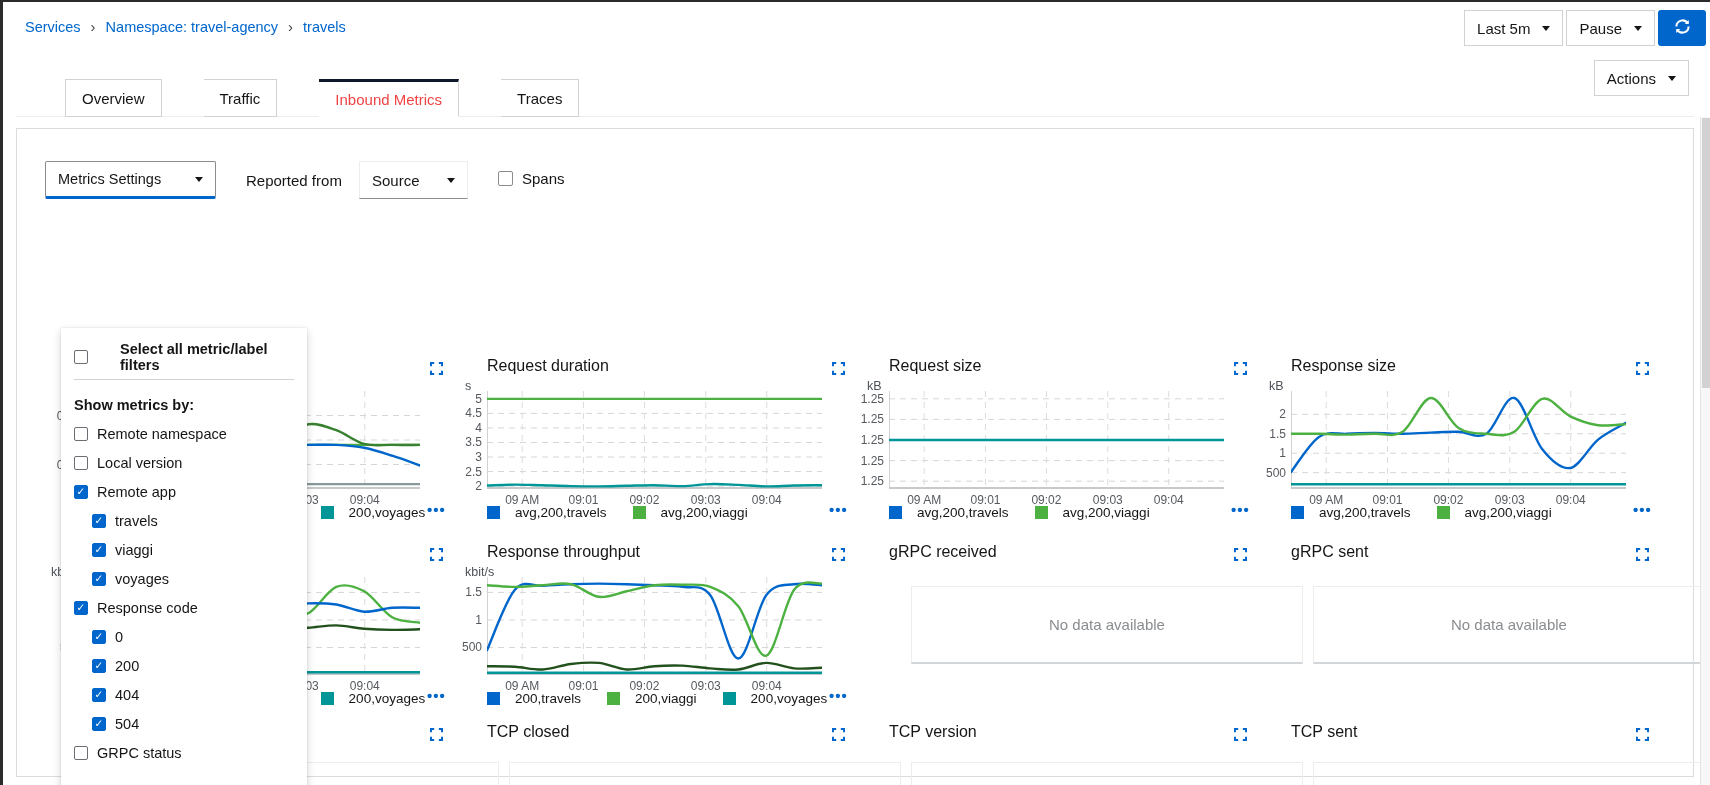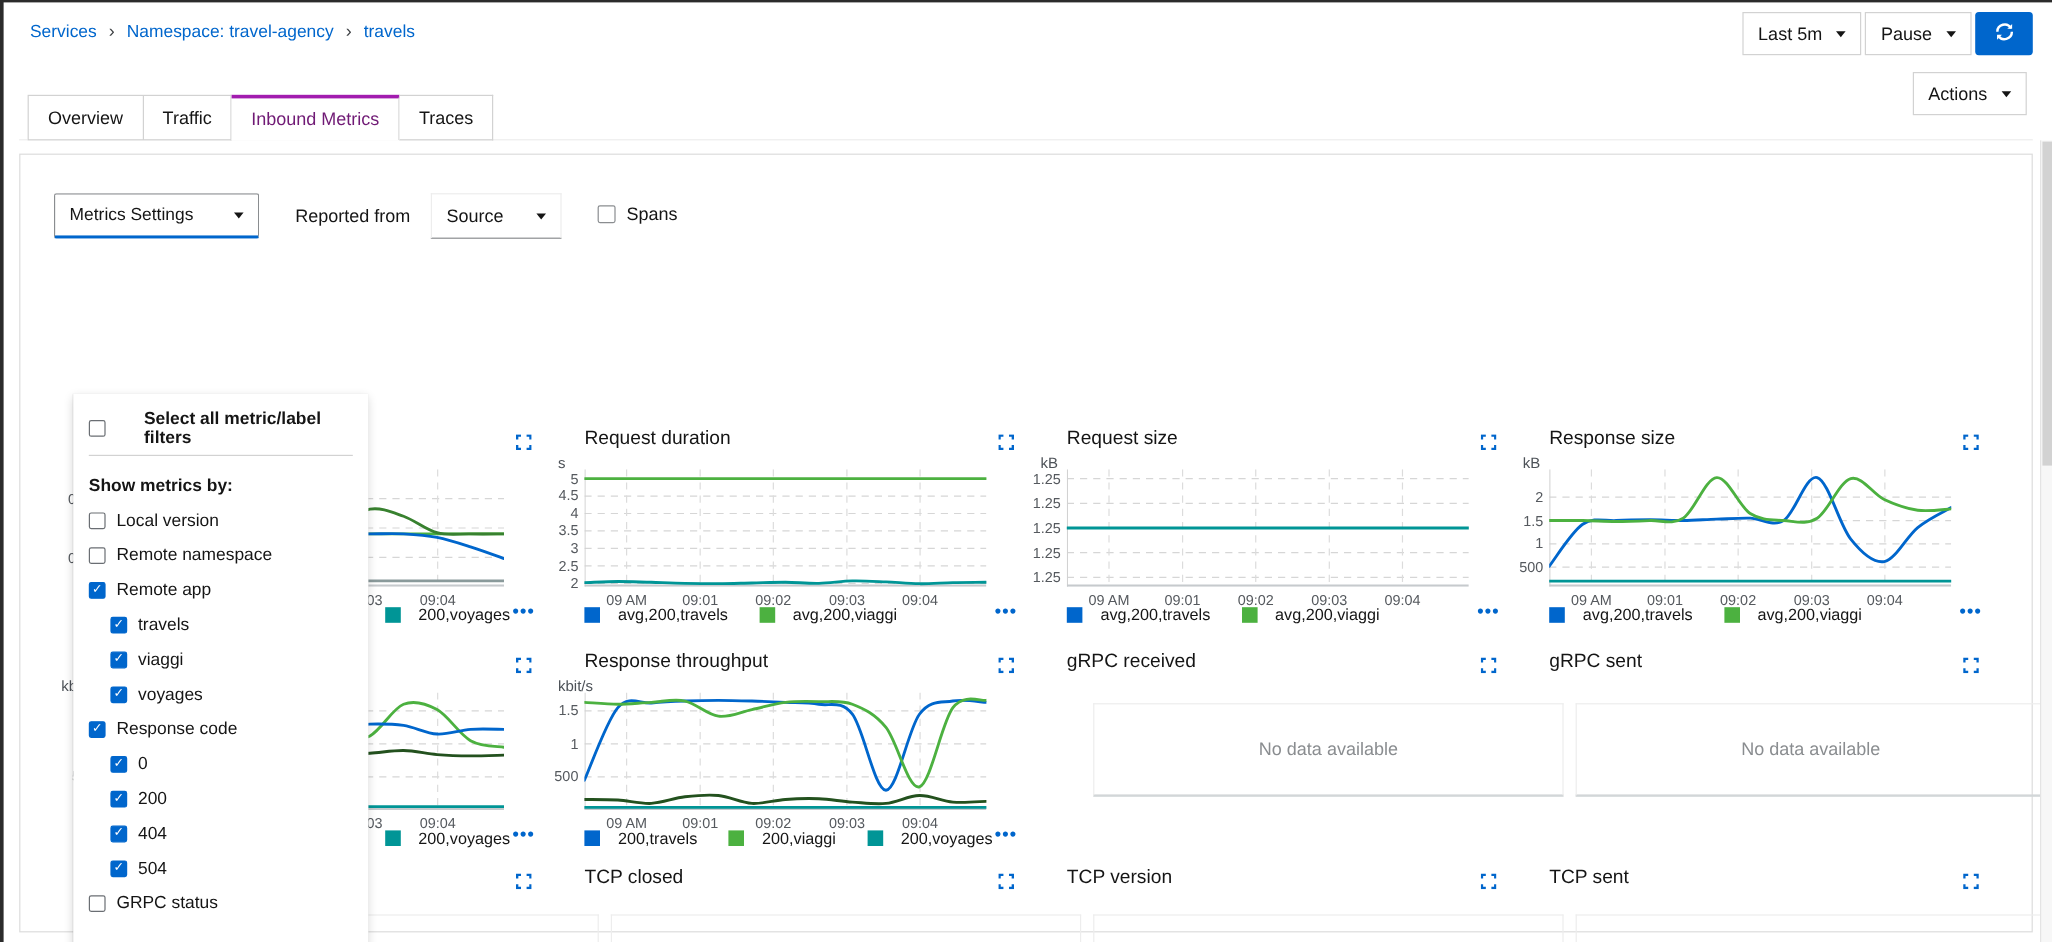--- a/index.html
+++ b/index.html
@@ -10,35 +10,35 @@
   }
   .edge-top{position:absolute;left:0;top:0;width:1710px;height:2px;background:#2b2b2b;z-index:90;}
   .edge-left{position:absolute;left:0;top:0;width:3px;height:785px;background:#2b2b2b;z-index:90;}
 
   
   .breadcrumb{position:absolute;left:25px;top:18px;display:flex;align-items:center;gap:10px;font-size:14.5px;}
   .breadcrumb a{color:#0066CC;text-decoration:none;cursor:pointer;}
   .crumb-sep{color:#3c3f42;font-size:15px;}
 
   
-  .toolbar{position:absolute;top:10px;right:16px;display:flex;gap:3px;align-items:flex-start;}
+  .toolbar{position:absolute;top:10px;right:4px;display:flex;gap:3px;align-items:flex-start;}
   .pf-select{background:#fff;border:1px solid #d2d2d2;height:36px;display:flex;align-items:center;
     gap:12px;padding:0 12px;font-size:15px;cursor:pointer;box-sizing:border-box;}
   .caret{width:0;height:0;border-left:4.5px solid transparent;border-right:4.5px solid transparent;
     border-top:5.5px solid #151515;display:inline-block;}
   .refresh-btn{width:48px;height:36px;background:#0066CC;border:none;border-radius:3px;display:flex;
     align-items:center;justify-content:center;cursor:pointer;}
   .actions-wrap{position:absolute;top:60px;right:21px;margin-left:11px;}
 
   
   .tabs{position:absolute;left:23px;top:79px;display:flex;z-index:5;}
   .tab{background:#fff;border:1px solid #d2d2d2;border-left-width:0;padding:0 16px;height:38px;
-    display:flex;align-items:center;font-size:15px;cursor:pointer;box-sizing:border-box;}
+    display:flex;align-items:center;font-size:15px;cursor:pointer;box-sizing:border-box;margin-left:42px;}
   .tab:first-child{border-left-width:1px;}
-  .tab.active{border-top:3px solid #a21caf;color:#701a75;border-bottom-color:#fff;}
+  .tab.active{border-top:3px solid #0f172a;color:#ef4444;border-bottom-color:#fff;}
   .tabs-underline{position:absolute;left:16px;top:116px;width:1678px;height:1px;background:#ededed;}
 
   
   .panel{position:absolute;left:16px;top:128px;width:1678px;height:649px;background:#fff;
     border:1px solid #dcdcdc;box-sizing:border-box;}
 
   
   .m-toolbar{position:absolute;left:0;top:0;width:100%;height:70px;}
   .settings-btn{position:absolute;left:28px;top:32px;width:171px;height:38px;background:#fff;
     border:1px solid #8a8d90;border-bottom:3px solid #0066CC;display:flex;align-items:center;
@@ -514,25 +514,25 @@
     </div>
   <div class="menu" id="settings-menu">
       <div class="menu-row bold">
         <span class="mcb"></span>
         <span>Select all metric/label filters</span>
       </div>
       <div class="menu-divider"></div>
       <div class="menu-header">Show metrics by:</div>
       <div class="menu-row">
         <span class="mcb"></span>
-        <span>Local version</span>
+        <span>Remote namespace</span>
       </div>
       <div class="menu-row">
         <span class="mcb"></span>
-        <span>Remote namespace</span>
+        <span>Local version</span>
       </div>
       <div class="menu-row">
         <span class="mcb checked">✓</span>
         <span>Remote app</span>
       </div>
       <div class="menu-row indent">
         <span class="mcb checked">✓</span>
         <span>travels</span>
       </div>
       <div class="menu-row indent">

